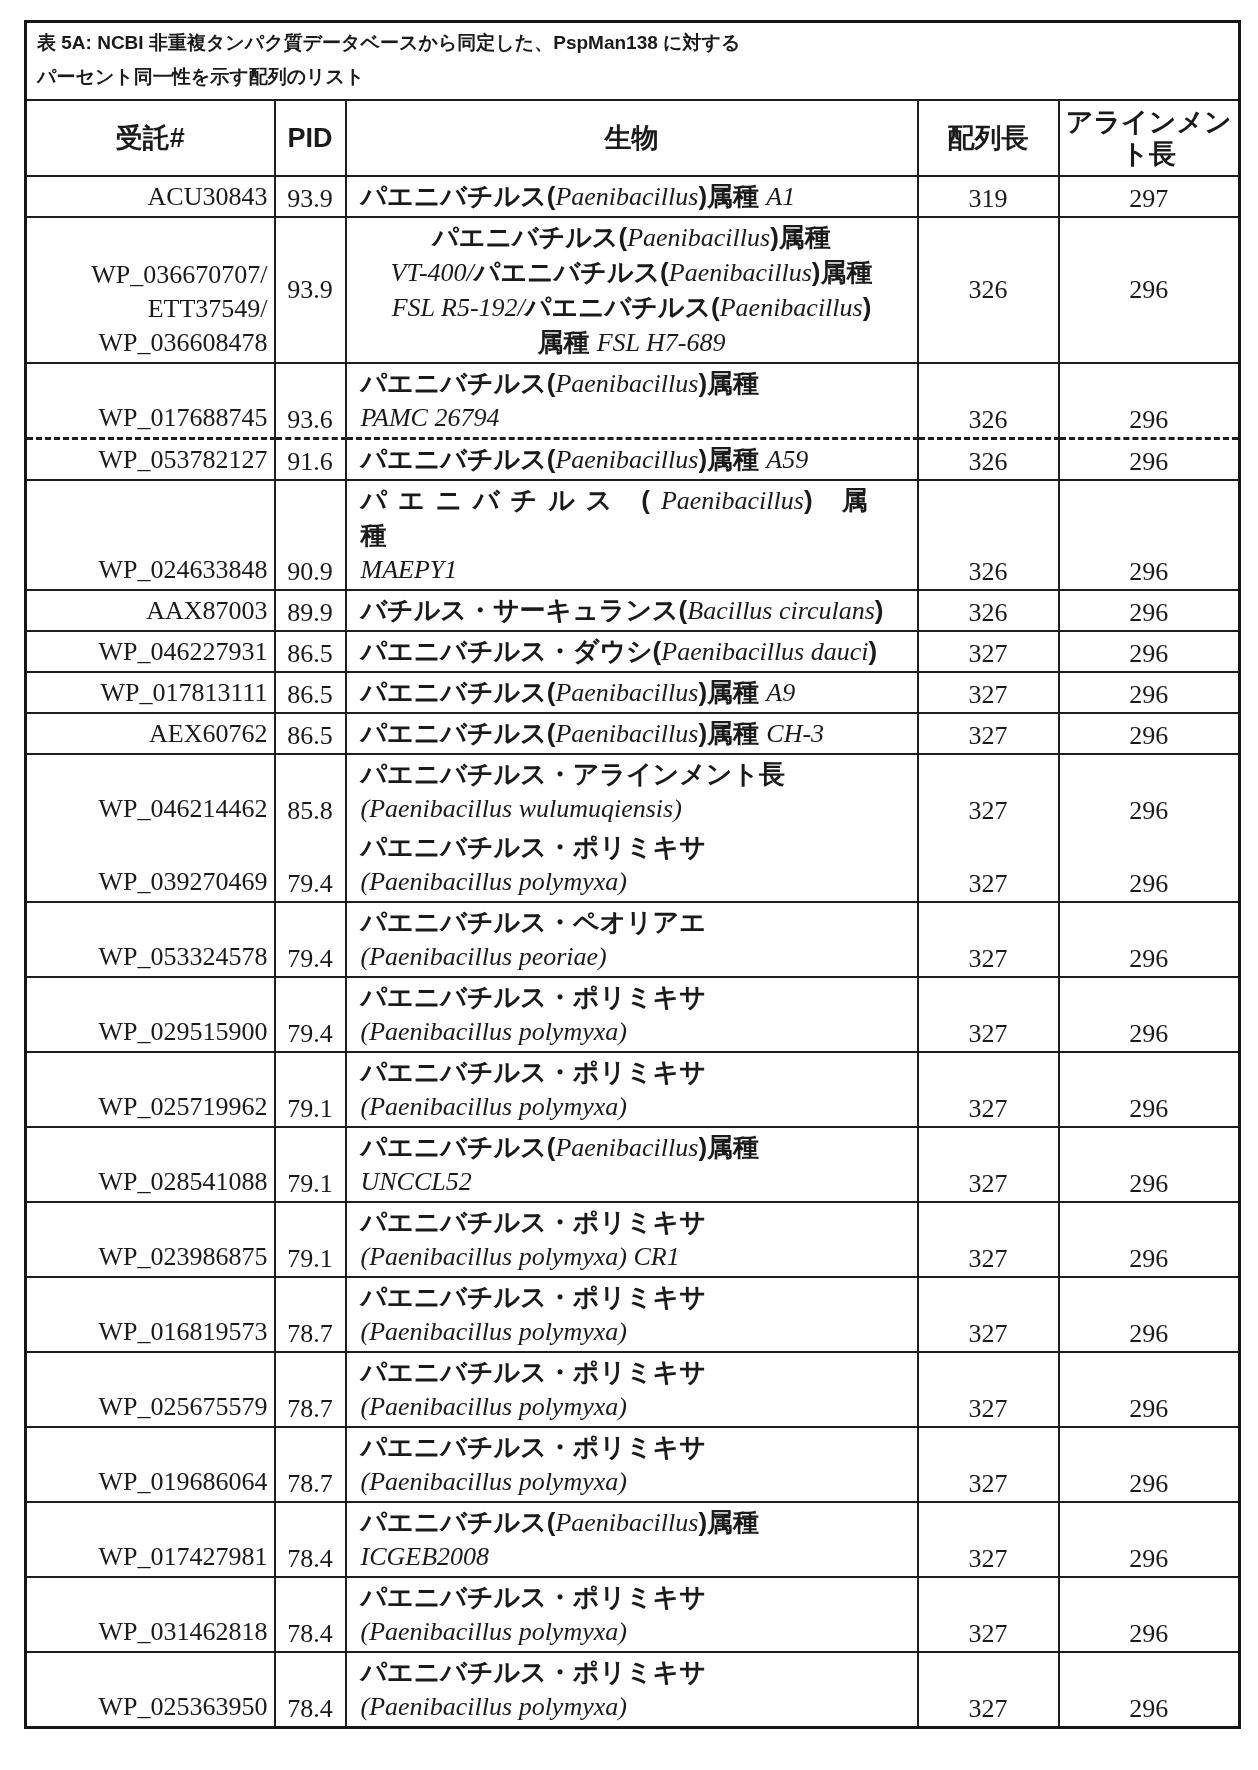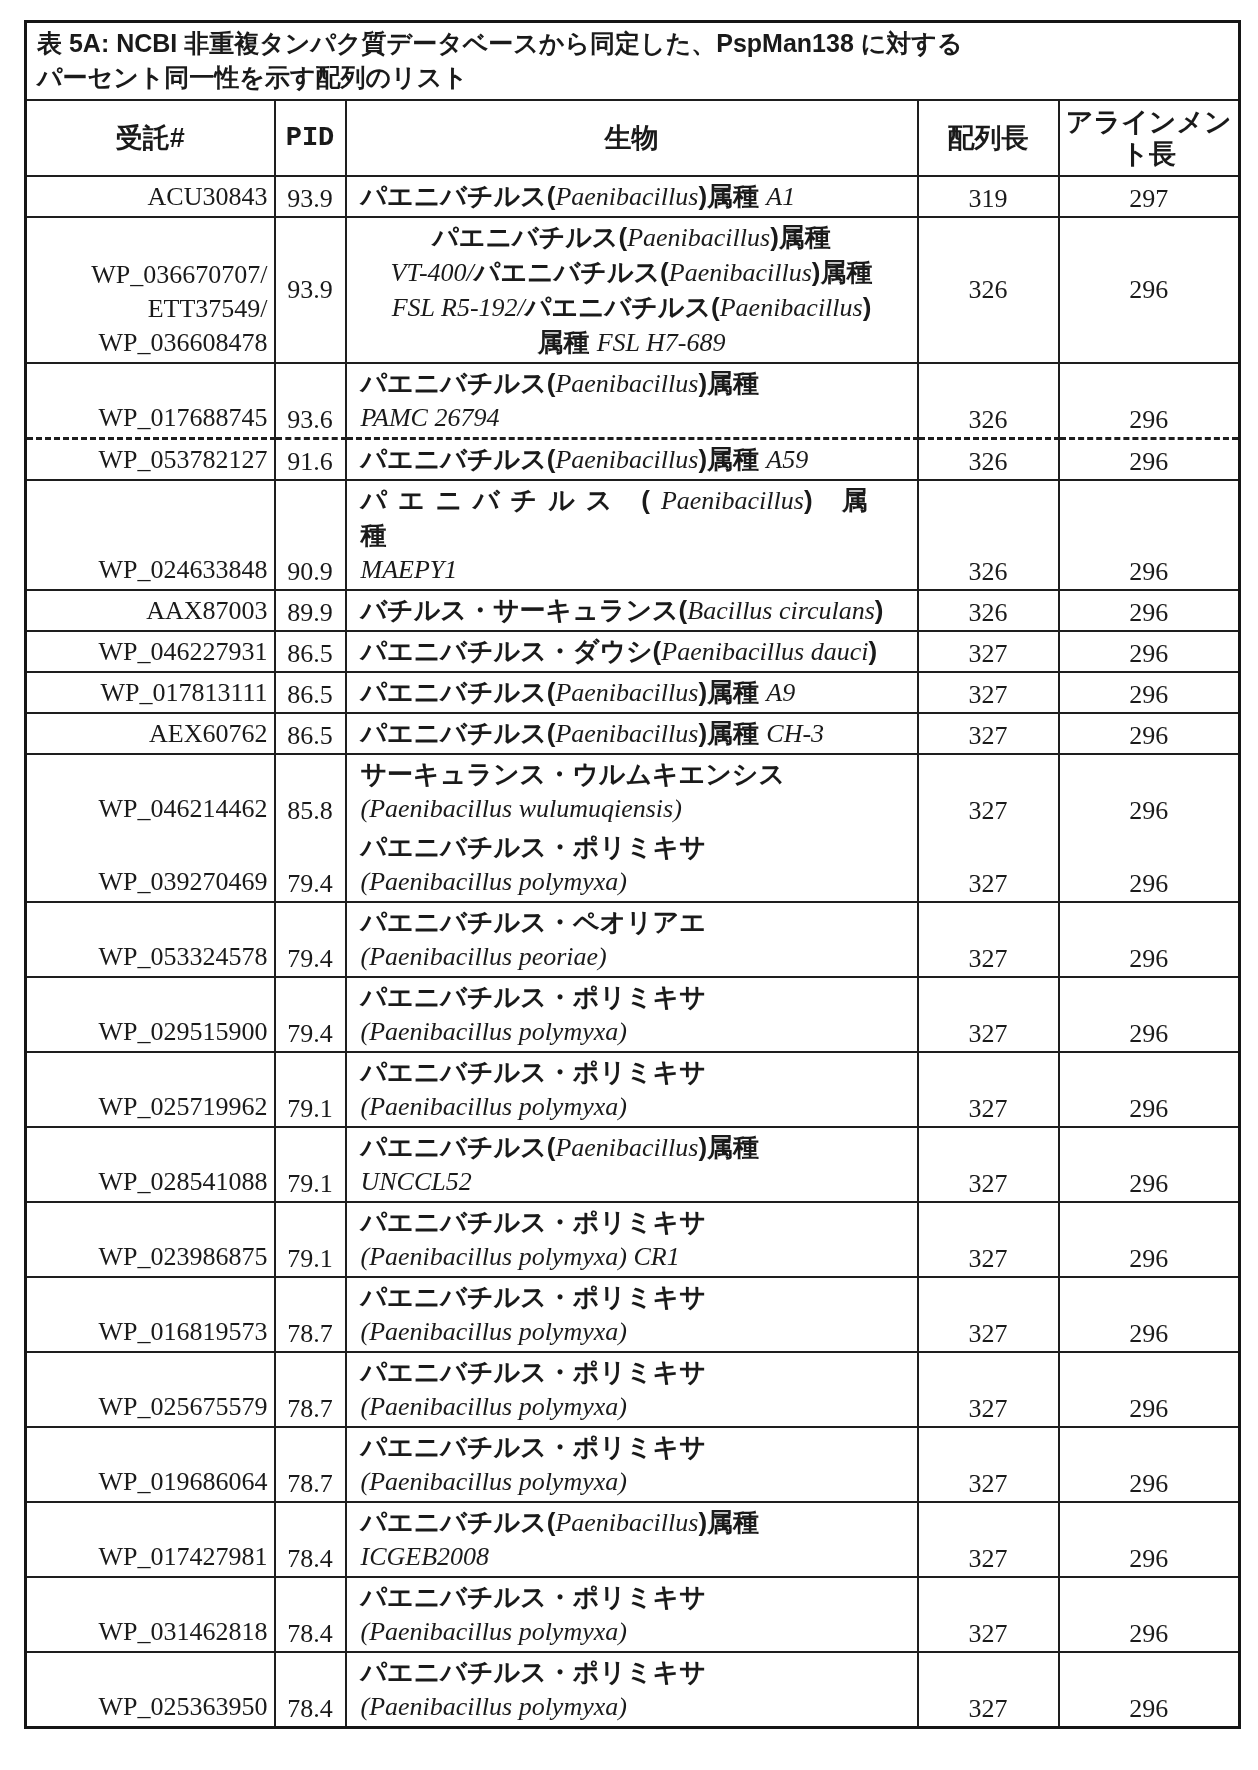--- a/index.html
+++ b/index.html
@@ -18,35 +18,35 @@
   }
   th,td{
     border:2px solid #1e1e1e;
     font-size:26px;
   }
   
   th.title-cell{
     text-align:left;
     font-family:"Liberation Sans", sans-serif;
     font-weight:bold;
-    font-size:25px;
+    font-size:19px;
     line-height:34px;
     padding:3px 10px 5px 10px;
   }
   
   th.col-head{
     text-align:center;
     vertical-align:middle;
     font-family:"Liberation Sans", sans-serif;
     font-weight:bold;
     font-size:27px;
     line-height:32px;
     padding:5px 4px;
   }
-  th.col-head.serif-head{font-family:Liberation Mono, monospace;}
+  th.col-head.serif-head{font-family:Liberation Sans, sans-serif;}
   
   td{vertical-align:bottom;padding:2px 6px;}
   td.cell-accession{text-align:right;padding-left:10px;}
   .acc-line{line-height:34px;white-space:nowrap;}
   td.cell-pid{text-align:center;padding:2px 3px;}
   td.cell-organism{text-align:left;padding-left:14px;}
   td.cell-organism.center{text-align:center;padding-left:6px;}
   .org-line{line-height:34px;}
   .seg-jp{
     font-family:"Liberation Sans", sans-serif;
@@ -198,21 +198,21 @@
         </td>
         <td class="cell-num">327</td>
         <td class="cell-num">296</td>
       </tr>
       <tr class="nbb">
         <td class="cell-accession">
           <div class="acc-line">WP_046214462</div>
         </td>
         <td class="cell-pid">85.8</td>
         <td class="cell-organism">
-          <div class="org-line"><span class="seg-jp">サーキュランス・ウルムキエンシス</span></div>
+          <div class="org-line"><span class="seg-jp">パエニバチルス・アラインメント長</span></div>
           <div class="org-line"><span class="seg-lat">(Paenibacillus wulumuqiensis)</span></div>
         </td>
         <td class="cell-num">327</td>
         <td class="cell-num">296</td>
       </tr>
       <tr class="nbt">
         <td class="cell-accession">
           <div class="acc-line">WP_039270469</div>
         </td>
         <td class="cell-pid">79.4</td>

